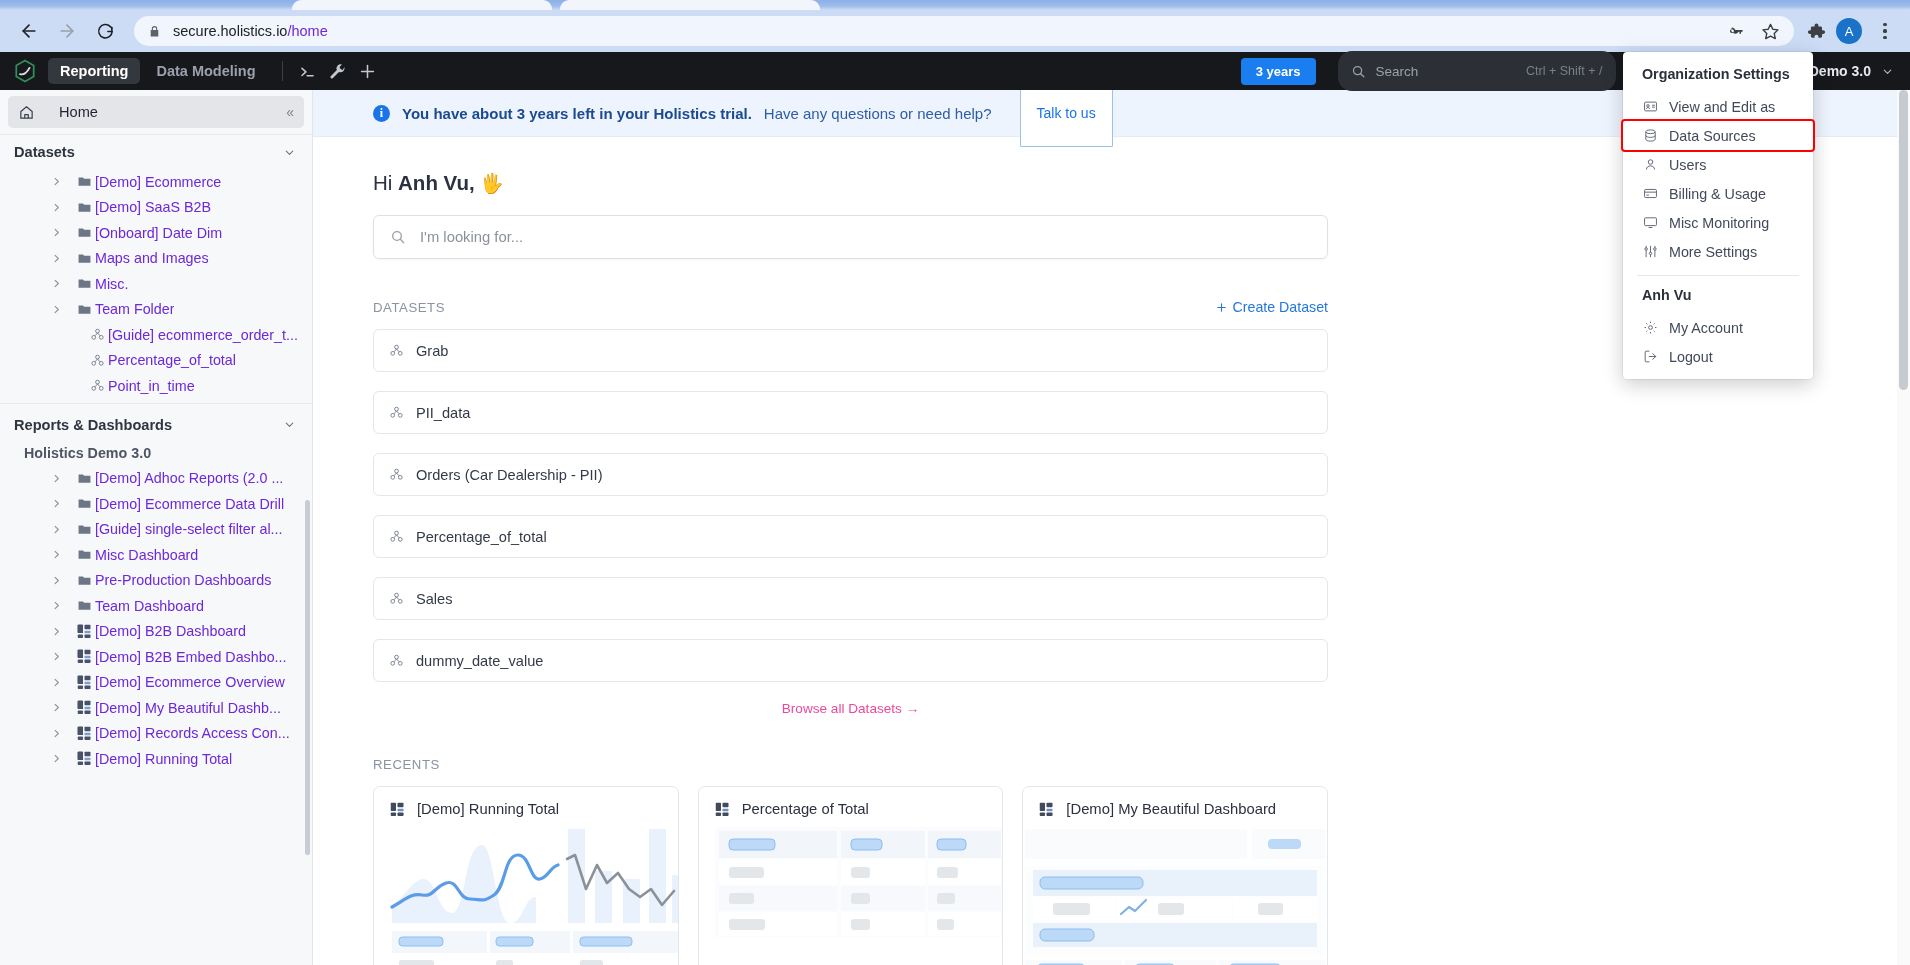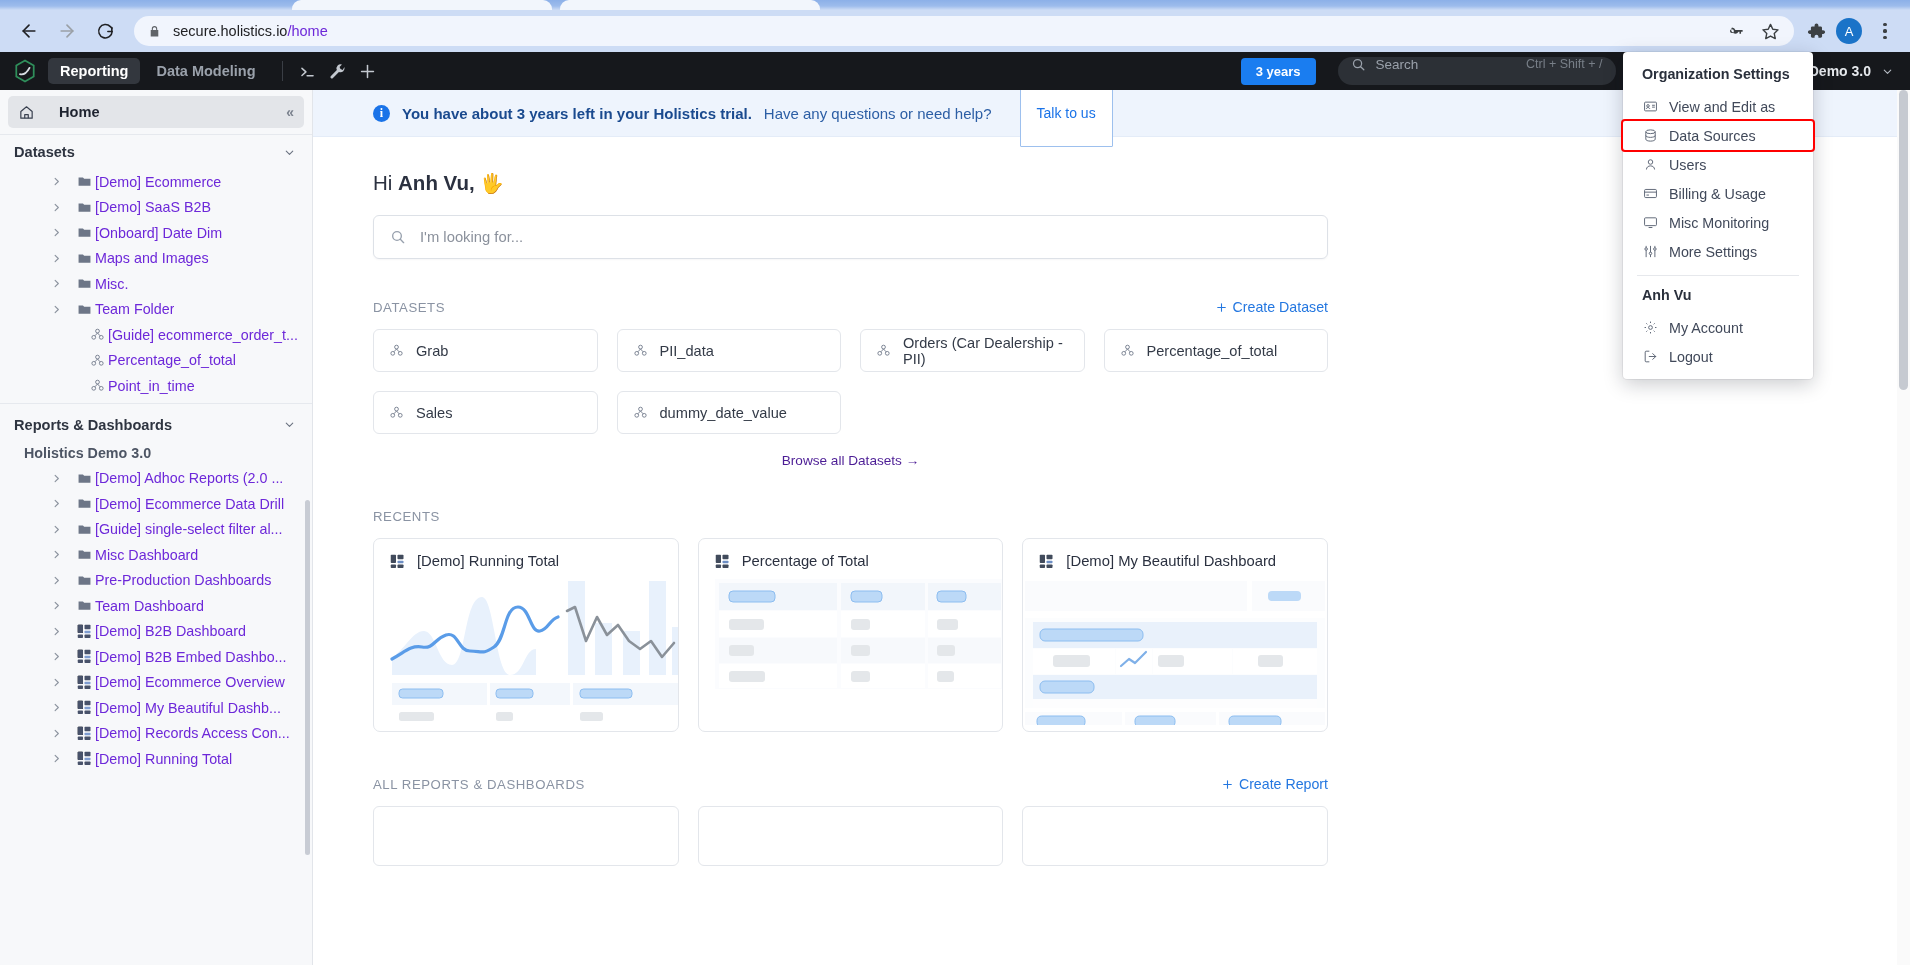--- a/index.html
+++ b/index.html
@@ -97,24 +97,24 @@
     color: #c3c8cf;
   }
   .hdr-spacer { flex: 1 1 auto; }
   .trial-badge {
     background: #1a7df0; color: #fff;
     font-size: 13px; font-weight: 700;
     padding: 6px 15px; border-radius: 4px;
     white-space: nowrap;
   }
   .hdr-search {
-    width: 278px; height: 28px;
+    width: 278px; height: 40px;
     background: #2c3036;
     border-radius: 14px;
-    display: flex; align-items: flex-start;
+    display: flex; align-items: center;
     padding: 0 13px;
     margin-left: 22px;
     gap: 10px;
   }
   .hdr-search .ph { font-size: 13.5px; color: #9aa1ab; flex: 1 1 auto; }
   .hdr-search .kbd { font-size: 12.5px; color: #787f88; white-space: nowrap; }
   .org-name {
     font-size: 14px; font-weight: 700; color: #e6e9ed;
     margin-left: 6px; white-space: nowrap;
   }
@@ -135,21 +135,21 @@
   .sb-top { padding: 6px 8px 6px 8px; border-bottom: 1px solid #e6e9ee; }
   .sb-row {
     display: flex; align-items: center;
     height: 32px; padding: 0 10px;
     border-radius: 5px;
     gap: 11px;
     font-size: 14.6px;
     color: #4a5160;
     white-space: nowrap;
   }
-  .sb-row.selected { background: #e3e5e9; color: #1f2430; font-weight: 700; gap: 24px; }
+  .sb-row.selected { background: #e3e5e9; color: #1f2430; font-weight: 400; gap: 24px; }
   .sb-row .spacer { flex: 1 1 auto; }
   .collapse-btn { color: #7b828e; font-size: 14px; }
 
   .sb-section-hdr {
     display: flex; align-items: center;
     padding: 0 16px 0 14px;
     height: 34px;
     font-size: 14.6px; font-weight: 700;
     color: #2e3440;
   }
@@ -238,31 +238,31 @@
   .sec-title {
     font-size: 13.2px; font-weight: 400;
     letter-spacing: .55px; color: #8a93a3;
   }
   .sec-hdr .spacer { flex: 1 1 auto; }
   .sec-action {
     font-size: 14.2px; color: #2477e0;
     display: flex; align-items: center; gap: 5px;
   }
 
-  .grid3 { display: grid; grid-template-columns: repeat(4, 1fr); gap: 19px; }
+  .grid3 { display: grid; grid-template-columns: repeat(1, 1fr); gap: 19px; }
   .ds-card {
     height: 43px;
     border: 1px solid #e3e6eb;
     border-radius: 6px;
     display: flex; align-items: center;
     padding: 0 15px; gap: 12px;
     font-size: 14.6px; color: #333a47;
     background: #fff;
   }
-  .browse-all-link { color: #4c1d95; font-size: 13.6px; }
+  .browse-all-link { color: #ec4899; font-size: 13.6px; }
 
   
   .grid3r { display: grid; grid-template-columns: repeat(3, 1fr); gap: 19px; }
   .rc-card {
     height: 194px;
     border: 1px solid #e3e6eb;
     border-radius: 7px;
     background: #fff;
     overflow: hidden;
     position: relative;

